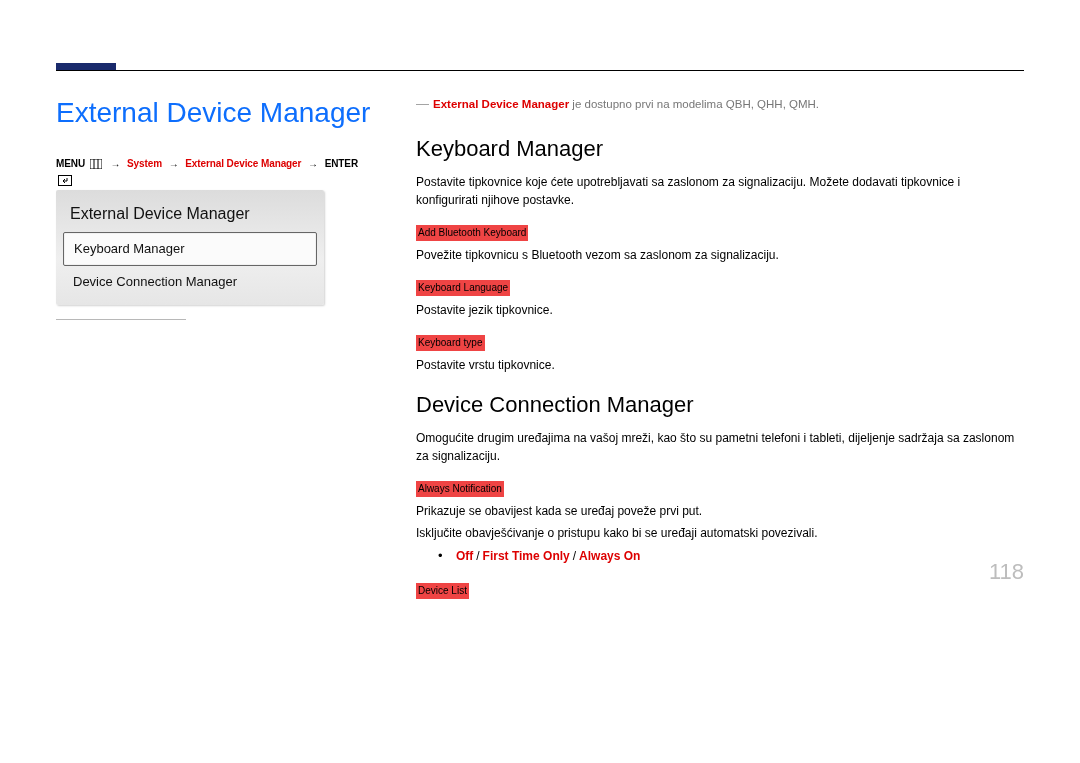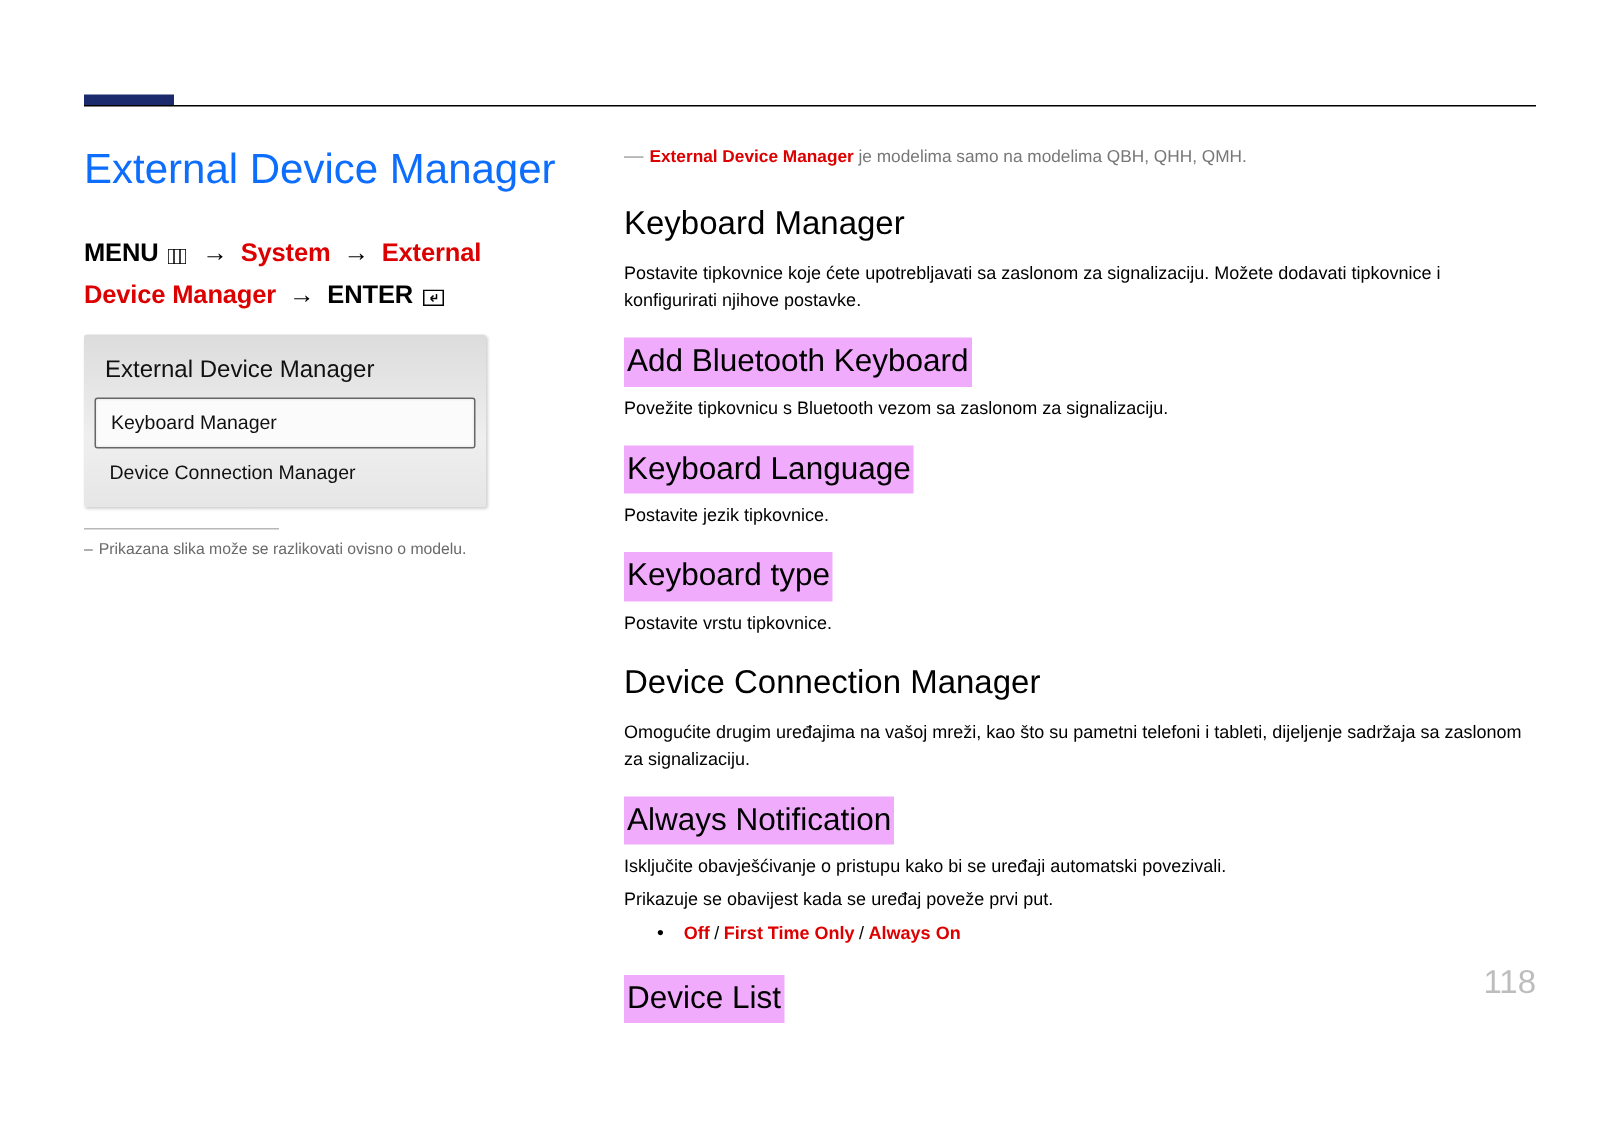--- a/index.html
+++ b/index.html
@@ -43,23 +43,22 @@
   .right-col {
     flex: 1;
   }
   h1 {
     font-size: 28px;
     font-weight: 400;
     color: #0d6efd;
     margin-bottom: 22px;
   }
   .breadcrumb {
-    font-size: 17px;
+    font-size: 10px;
     font-weight: 600;
-    margin-bottom: 12px;
     letter-spacing: -0.1px;
   }
   .breadcrumb .red { color: #d00; font-weight: 600; }
   .breadcrumb .icon {
     display: inline-block;
     vertical-align: -2px;
     margin: 0 2px;
   }
   .arrow { margin: 0 4px; font-weight: 400; }
   .osd {
@@ -109,23 +108,23 @@
   .info-line .dash { color: #999; font-size: 13px; margin-right: 4px; font-weight: 300; }
   .info-line .red { color: #d00; font-weight: 600; }
   h2 {
     font-size: 22px;
     font-weight: 400;
     color: #000;
     margin: 14px 0 8px 0;
   }
   h3 {
     display: inline-block;
-    background: #f0abfc;
-    font-weight: 400;
-    font-size: 21px;
+    background: #ef4444;
+    font-weight: 400;
+    font-size: 10px;
     padding: 0 2px 1px 2px;
     margin: 6px 0 5px 0;
     color: #000;
   }
   .right-col .desc { font-size: 12px; margin-bottom: 10px; }
   ul.bullets {
     list-style: none;
     padding-left: 22px;
     margin: 4px 0 12px 0;
   }
@@ -187,50 +186,47 @@
         <div class="osd-title">External Device Manager</div>
         <div class="osd-item selected">
           <span>Keyboard Manager</span>
         </div>
         <div class="osd-item">
           <span>Device Connection Manager</span>
         </div>
       </div>
 
       <div class="small-divider"></div>
-      <div class="note">
-        <span class="dash">–</span><span>Prikazana slika može se razlikovati ovisno o modelu.</span>
-      </div>
     </div>
 
     <div class="right-col">
       <div class="info-line">
-        <span class="dash">―</span><span class="red">External Device Manager</span><span> je modelima samo na modelima QBH, QHH, QMH.</span>
+        <span class="dash">―</span><span class="red">External Device Manager</span><span> je dostupno prvi na modelima QBH, QHH, QMH.</span>
       </div>
 
       
       <h2>Keyboard Manager</h2>
       <p class="desc">Postavite tipkovnice koje ćete upotrebljavati sa zaslonom za signalizaciju. Možete dodavati tipkovnice i konfigurirati njihove postavke.</p>
 
       <h3>Add Bluetooth Keyboard</h3>
       <p class="desc">Povežite tipkovnicu s Bluetooth vezom sa zaslonom za signalizaciju.</p>
 
       <h3>Keyboard Language</h3>
       <p class="desc">Postavite jezik tipkovnice.</p>
 
       <h3>Keyboard type</h3>
       <p class="desc">Postavite vrstu tipkovnice.</p>
 
       
       <h2>Device Connection Manager</h2>
       <p class="desc"> Omogućite drugim uređajima na vašoj mreži, kao što su pametni telefoni i tableti, dijeljenje sadržaja sa zaslonom za signalizaciju.</p>
 
       <h3>Always Notification</h3>
+      <p class="desc" style="margin-bottom:4px;">Prikazuje se obavijest kada se uređaj poveže prvi put.</p>
       <p class="desc" style="margin-bottom:4px;">Isključite obavješćivanje o pristupu kako bi se uređaji automatski povezivali.</p>
-      <p class="desc" style="margin-bottom:4px;">Prikazuje se obavijest kada se uređaj poveže prvi put.</p>
       <ul class="bullets">
         <li>
           <span class="red-inline">Off</span><span class="slash">/</span><span class="red-inline">First Time Only</span><span class="slash">/</span><span class="red-inline">Always On</span>
         </li>
       </ul>
 
       <h3>Device List</h3>
     </div>
   </div>
 

